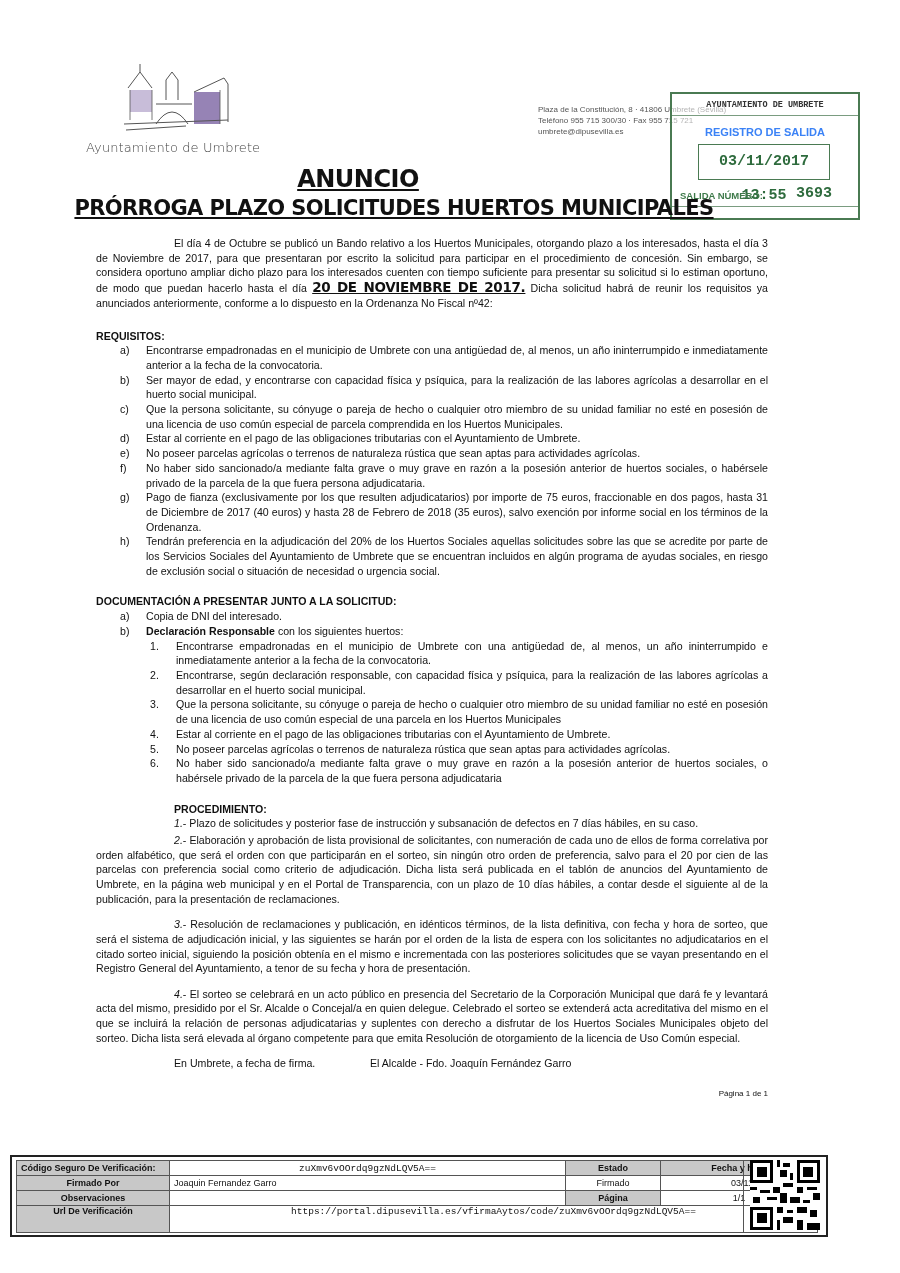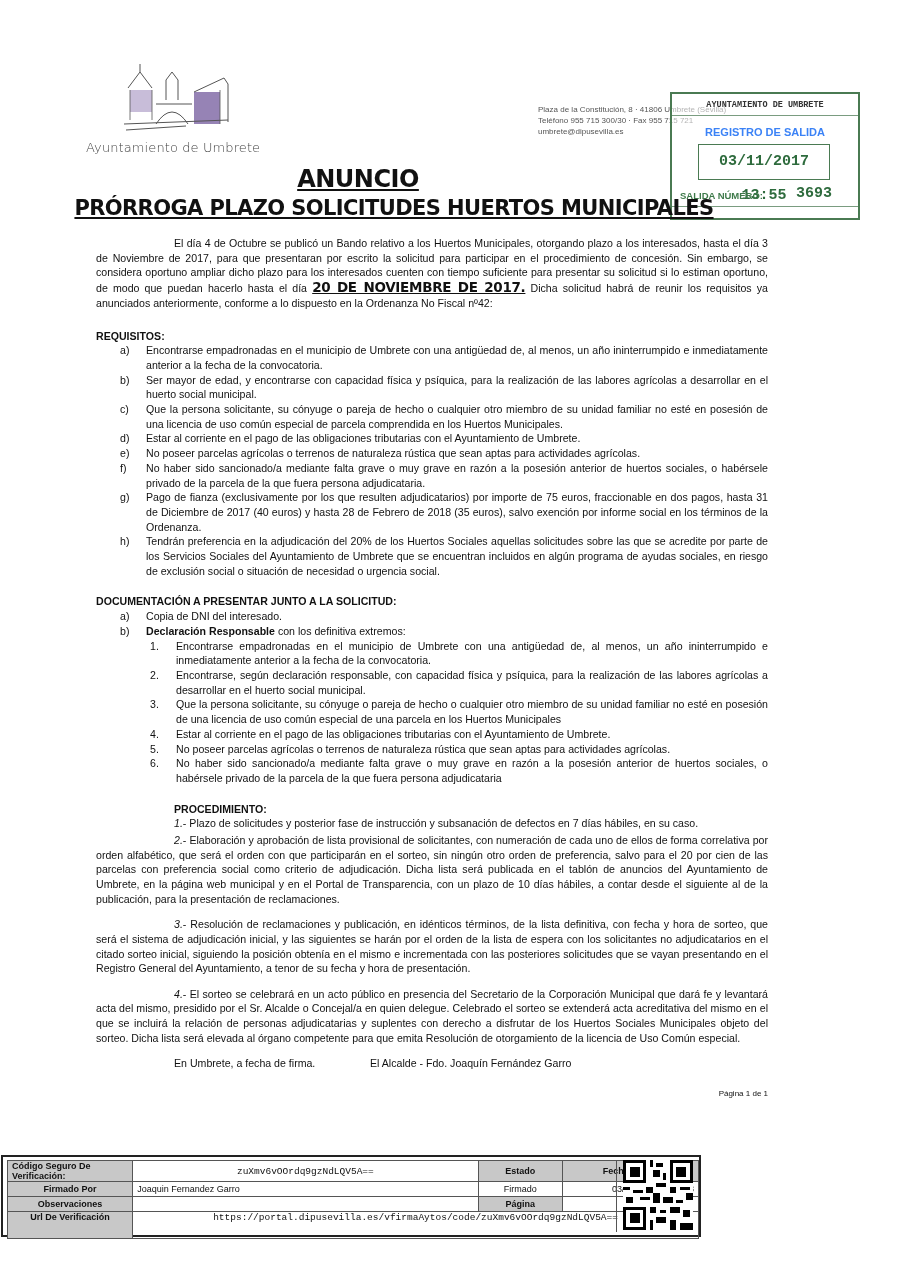--- a/index.html
+++ b/index.html
@@ -52,21 +52,21 @@
   ol.num li { position: relative; text-align: justify; }
   ol.num li .mk { position: absolute; left: -26px; }
   .proc { padding-left: 78px; font-weight: bold; margin-top: 12px; }
   .para { margin-top: 2px; }
   em { font-style: italic; }
   .sign { padding-left: 78px; }
   .sign span.alc { position: absolute; left: 274px; }
   .pagenum { text-align: right; font-size: 8px; margin-top: 16px; }
 
   
-  #footer { left: 1px; top: 1155px; width: 700px; height: 82px; border: 2px solid #222; box-sizing: border-box; }
+  #footer { left: 10px; top: 1155px; width: 818px; height: 82px; border: 2px solid #222; box-sizing: border-box; }
   #ftable { position: absolute; left: 4px; top: 3px; border-collapse: collapse; font-size: 9px; }
   #ftable td { border: 1px solid #555; height: 14px; padding: 0 4px; }
   #ftable td.h { background: #c8c8c8; font-weight: bold; text-align: center; }
   #ftable td.mono { font-family: "Liberation Mono", monospace; text-align: center; font-size: 9.5px; }
   #qr { position: absolute; right: 4px; top: 3px; width: 72px; height: 72px; border-left: 1px solid #555; padding-left: 6px; }
 </style>
 </head>
 <body>
 
 <div id="logo" class="abs">
@@ -115,21 +115,21 @@
     <li><span class="mk">d)</span><span>Estar al corriente en el pago de las obligaciones tributarias con el Ayuntamiento de Umbrete.</span></li>
     <li><span class="mk">e)</span><span>No poseer parcelas agrícolas o terrenos de naturaleza rústica que sean aptas para actividades agrícolas.</span></li>
     <li><span class="mk">f)</span><span>No haber sido sancionado/a mediante falta grave o muy grave en razón a la posesión anterior de huertos sociales, o habérsele privado de la parcela de la que fuera persona adjudicataria.</span></li>
     <li><span class="mk">g)</span><span>Pago de fianza (exclusivamente por los que resulten adjudicatarios) por importe de 75 euros, fraccionable en dos pagos, hasta 31 de Diciembre de 2017 (40 euros)  y hasta 28 de Febrero de 2018 (35 euros), salvo exención por informe social en los términos de la Ordenanza.</span></li>
     <li><span class="mk">h)</span><span>Tendrán preferencia en la adjudicación del 20% de los Huertos Sociales aquellas solicitudes sobre las que se acredite por parte de los Servicios Sociales del Ayuntamiento de Umbrete que se encuentran incluidos en algún programa de ayudas sociales, en riesgo de exclusión social o situación de necesidad o urgencia social.</span></li>
   </ol>
 
   <div class="heading" style="margin-top:16px;">DOCUMENTACIÓN A PRESENTAR JUNTO A LA SOLICITUD:</div>
   <ol class="alpha">
     <li><span class="mk">a)</span><span>Copia de DNI del interesado.</span></li>
-    <li><span class="mk">b)</span><b>Declaración Responsable</b><span> con los definitiva extremos:</span>
+    <li><span class="mk">b)</span><b>Declaración Responsable</b><span> con los siguientes huertos:</span>
       <ol class="num" style="padding-left:30px; margin-left:0;">
         <li><span class="mk">1.</span><span>Encontrarse empadronadas en el municipio de Umbrete con una antigüedad de, al menos, un año ininterrumpido e inmediatamente anterior a la fecha de la convocatoria.</span></li>
         <li><span class="mk">2.</span><span>Encontrarse, según declaración responsable, con capacidad física y psíquica, para la realización de las labores agrícolas a desarrollar en el huerto social municipal.</span></li>
         <li><span class="mk">3.</span><span>Que la persona solicitante, su cónyuge o pareja de hecho o cualquier otro miembro de su unidad familiar no esté en posesión de una licencia de uso común especial de una parcela en los Huertos Municipales</span></li>
         <li><span class="mk">4.</span><span>Estar al corriente en el pago de las obligaciones tributarias con el Ayuntamiento de Umbrete.</span></li>
         <li><span class="mk">5.</span><span>No poseer parcelas agrícolas o terrenos de naturaleza rústica que sean aptas para actividades agrícolas.</span></li>
         <li><span class="mk">6.</span><span>No haber sido sancionado/a mediante falta grave o muy grave en razón a la posesión anterior de huertos sociales, o habérsele privado de la parcela de la que fuera persona adjudicataria</span></li>
       </ol>
     </li>
   </ol>

